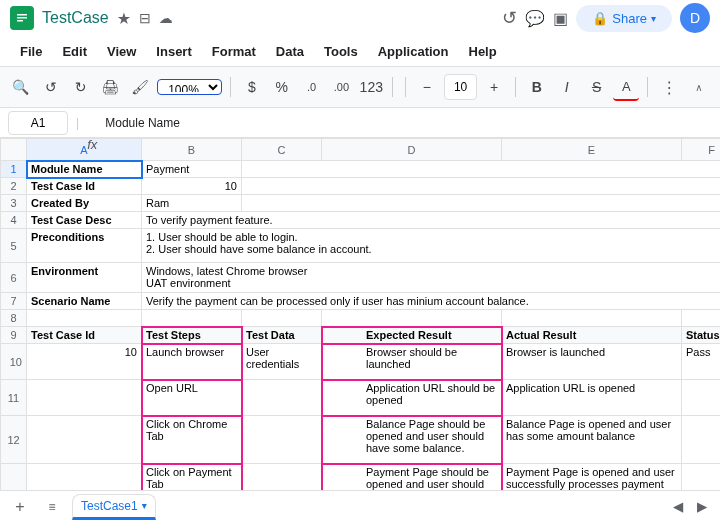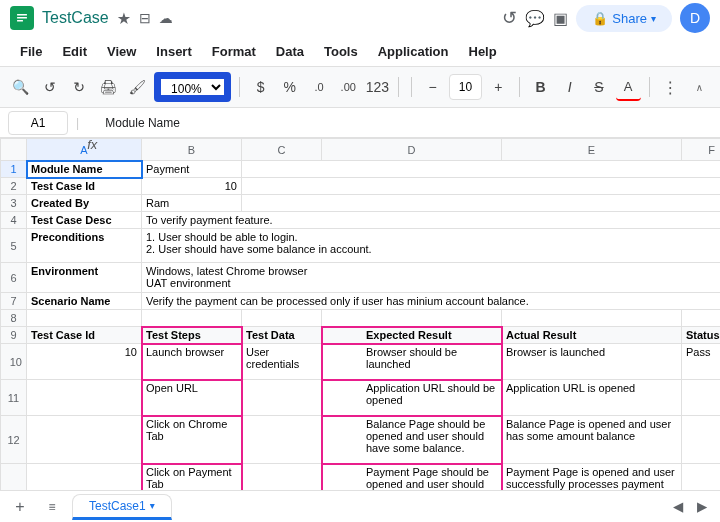--- a/index.html
+++ b/index.html
@@ -78,23 +78,23 @@
       border-bottom: 1px solid #e0e0e0;
     }
     .toolbar-btn {
       width: 28px; height: 28px;
       display: flex; align-items: center; justify-content: center;
       border: none; background: transparent; cursor: pointer;
       border-radius: 4px; color: #444;
       font-size: 14px;
     }
     .zoom-selector {
-      border: 7px solid #1d4ed8; border-radius: 4px; padding: 2px 6px;
+      border: 1px solid #1d4ed8; border-radius: 4px; padding: 2px 6px;
       font-size: 12px; background: white; cursor: pointer;
-      height: 30px;
+      height: 16px;
     }
     .toolbar-divider {
       width: 1px; height: 20px; background: #ccc; margin: 0 4px;
     }
     .font-size-box {
       width: 36px; height: 26px; border: 1px solid #ddd; border-radius: 4px;
       text-align: center; font-size: 12px;
       display: flex; align-items: center; justify-content: center; background: white;
     }
     .font-name-selector {
@@ -209,21 +209,21 @@
     .sheet-list-btn {
       width: 24px; height: 24px;
       display: flex; align-items: center; justify-content: center;
       cursor: pointer; color: #5f6368; font-size: 12px;
       border: none; background: transparent;
     }
     .sheet-tab {
       background: #fff;
       border: 1px solid #e0e0e0;
       border-radius: 8px 8px 0 0;
-      padding: 4px 16px;
+      padding: 4px 8px;
       font-size: 12px;
       cursor: pointer;
       display: flex; align-items: center; gap: 4px;
       color: #202124;
     }
     .sheet-tab.active {
       border-bottom: 3px solid #1a73e8;
       color: #1a73e8;
     }
     .scroll-right {

